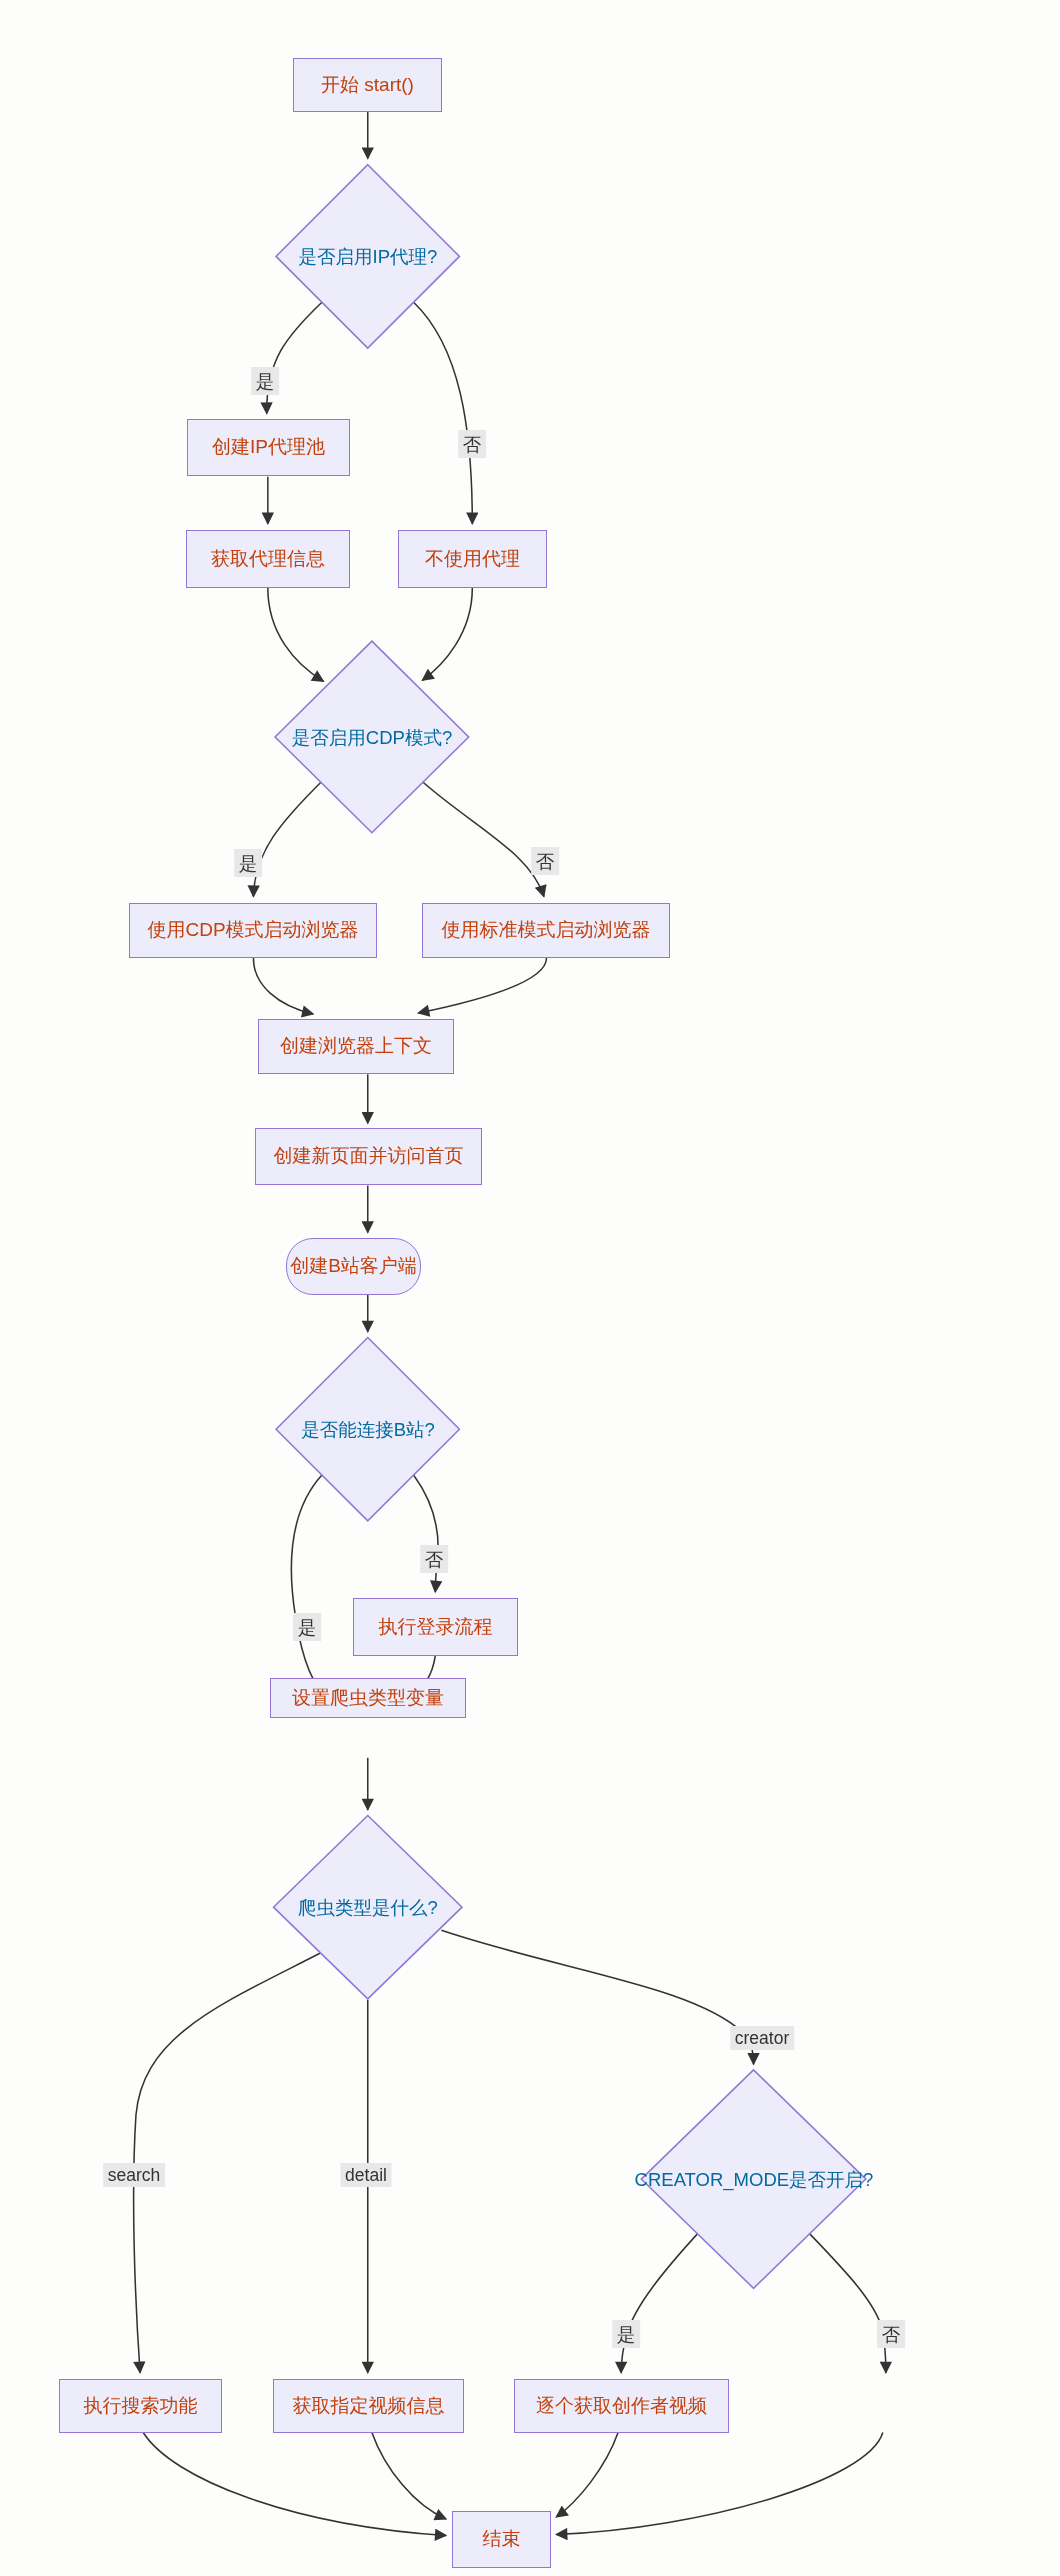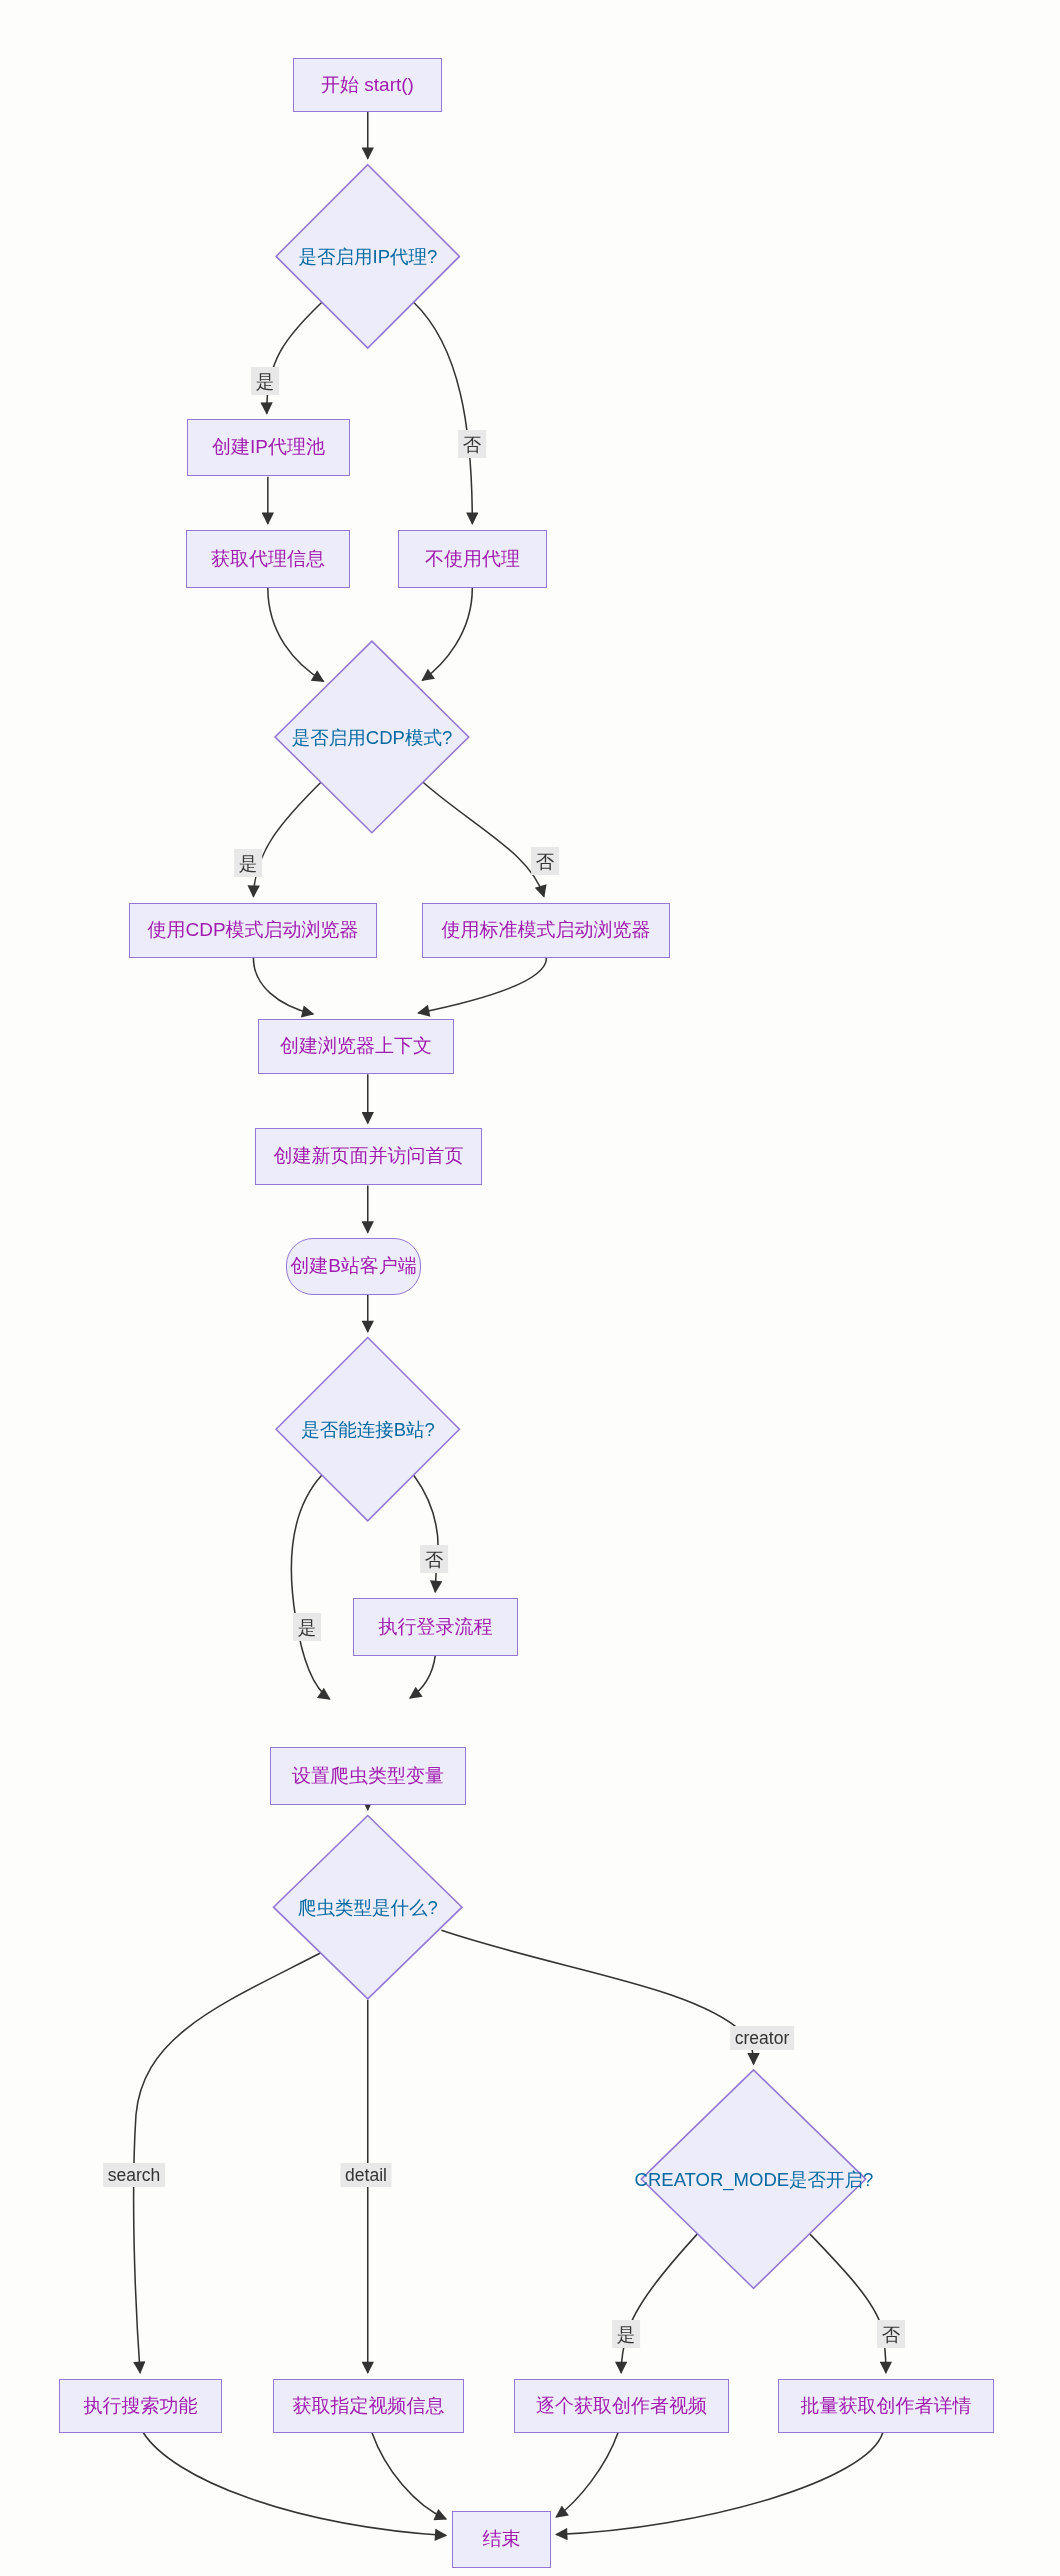--- a/index.html
+++ b/index.html
@@ -1,21 +1,21 @@
 <!DOCTYPE html>
 <html style="font-size:8.2px"><head>
 <meta charset="utf-8">
 <style>
   html,body{margin:0;padding:0;background:#fdfdfb;}
   #canvas{position:relative;width:1060px;height:2624px;background:#fdfdfb;overflow:hidden;
           font-family:"Liberation Sans","DejaVu Sans",sans-serif;color:#333;}
   #edges{position:absolute;left:0;top:0;width:1060px;height:2624px;}
   .node{position:absolute;box-sizing:border-box;background:#ECECFA;border:1.5px solid #9477D4;
         display:flex;align-items:center;justify-content:center;
-        font-size:19px;color:#a21caf;line-height:1.2;}
+        font-size:19px;color:#c2410c;line-height:1.2;}
   .diamond-label{position:absolute;transform:translate(-50%,-50%);text-align:center;
         font-size:18.5px;color:#0369a1;white-space:nowrap;}
   .edge-label{position:absolute;transform:translate(-50%,-50%);background:#E8E8E8;
         padding:1.5px 4.6px;font-size:18.5px;color:#333;white-space:nowrap;}
   .edge-label.latin{font-size:17.5px;}
   .watermark-cn{position:absolute;right:19.6px;top:2574px;font-size:28px;font-weight:700;
         color:#161616;letter-spacing:1.5px;white-space:nowrap;}
 </style>
 </head>
 <body>
@@ -68,25 +68,24 @@
   <div class="node" style="left:293px;top:58px;width:149px;height:54px;">开始 start()</div>
   <div class="node" style="left:187px;top:419px;width:163px;height:57px;">创建IP代理池</div>
   <div class="node" style="left:186px;top:530px;width:164px;height:58px;">获取代理信息</div>
   <div class="node" style="left:398px;top:530px;width:149px;height:58px;">不使用代理</div>
   <div class="node" style="left:129px;top:903px;width:248px;height:55px;">使用CDP模式启动浏览器</div>
   <div class="node" style="left:422px;top:903px;width:248px;height:55px;">使用标准模式启动浏览器</div>
   <div class="node" style="left:258px;top:1019px;width:196px;height:55px;">创建浏览器上下文</div>
   <div class="node" style="left:255px;top:1128px;width:227px;height:57px;">创建新页面并访问首页</div>
   <div class="node" style="left:286px;top:1238px;width:135px;height:57px;border-radius:27px;">创建B站客户端</div>
   <div class="node" style="left:353px;top:1598px;width:165px;height:58px;">执行登录流程</div>
-  <div class="node" style="left:270px;top:1747px;width:196px;height:58px;">设置爬虫类型变量</div>
+  <div class="node" style="left:270px;top:1678px;width:196px;height:40px;">设置爬虫类型变量</div>
   <div class="node" style="left:59px;top:2379px;width:163px;height:54px;">执行搜索功能</div>
   <div class="node" style="left:273px;top:2379px;width:191px;height:54px;">获取指定视频信息</div>
   <div class="node" style="left:514px;top:2379px;width:215px;height:54px;">逐个获取创作者视频</div>
-  <div class="node" style="left:778px;top:2379px;width:216px;height:54px;">批量获取创作者详情</div>
   <div class="node" style="left:452px;top:2511px;width:99px;height:57px;">结束</div>
 
   <div class="diamond-label" style="left:368px;top:256px;">是否启用IP代理?</div>
   <div class="diamond-label" style="left:372px;top:737px;">是否启用CDP模式?</div>
   <div class="diamond-label" style="left:368px;top:1429px;">是否能连接B站?</div>
   <div class="diamond-label" style="left:368px;top:1907px;">爬虫类型是什么?</div>
   <div class="diamond-label" style="left:754px;top:2179px;text-align:right;">CREATOR_MODE是否开启?</div>
 
   <div class="edge-label" style="left:265px;top:381px;">是</div>
   <div class="edge-label" style="left:472px;top:444px;">否</div>

